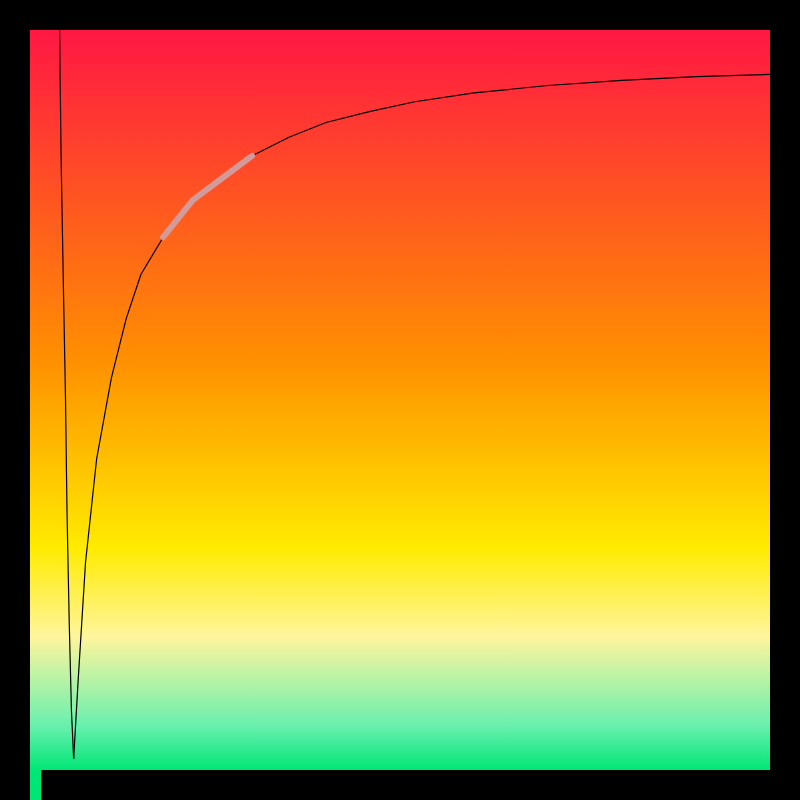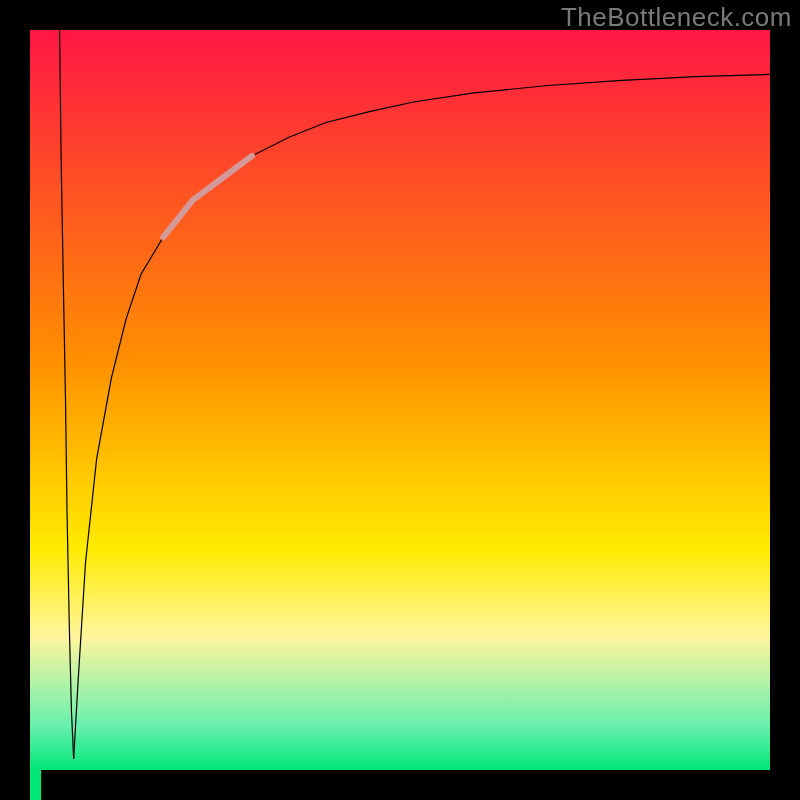--- a/index.html
+++ b/index.html
@@ -18,21 +18,20 @@
     color: #7a7a7a;
     letter-spacing: 0.5px;
     z-index: 10;
   }
   svg { display: block; }
 </style>
 </head>
 <body>
 
 <div class="stage">
-  <div class="watermark">TheBottleneck.com</div>
   <svg id="chart-svg" width="800" height="800" viewBox="0 0 800 800">
       <defs>
         <linearGradient id="bg-grad" x1="0" y1="0" x2="0" y2="1">
           <stop offset="0%" stop-color="#ff1744"></stop>
           <stop offset="45%" stop-color="#ff9100"></stop>
           <stop offset="70%" stop-color="#ffeb00"></stop>
           <stop offset="82%" stop-color="#fff59d"></stop>
           <stop offset="94%" stop-color="#69f0ae"></stop>
           <stop offset="100%" stop-color="#00e676"></stop>
         </linearGradient>

